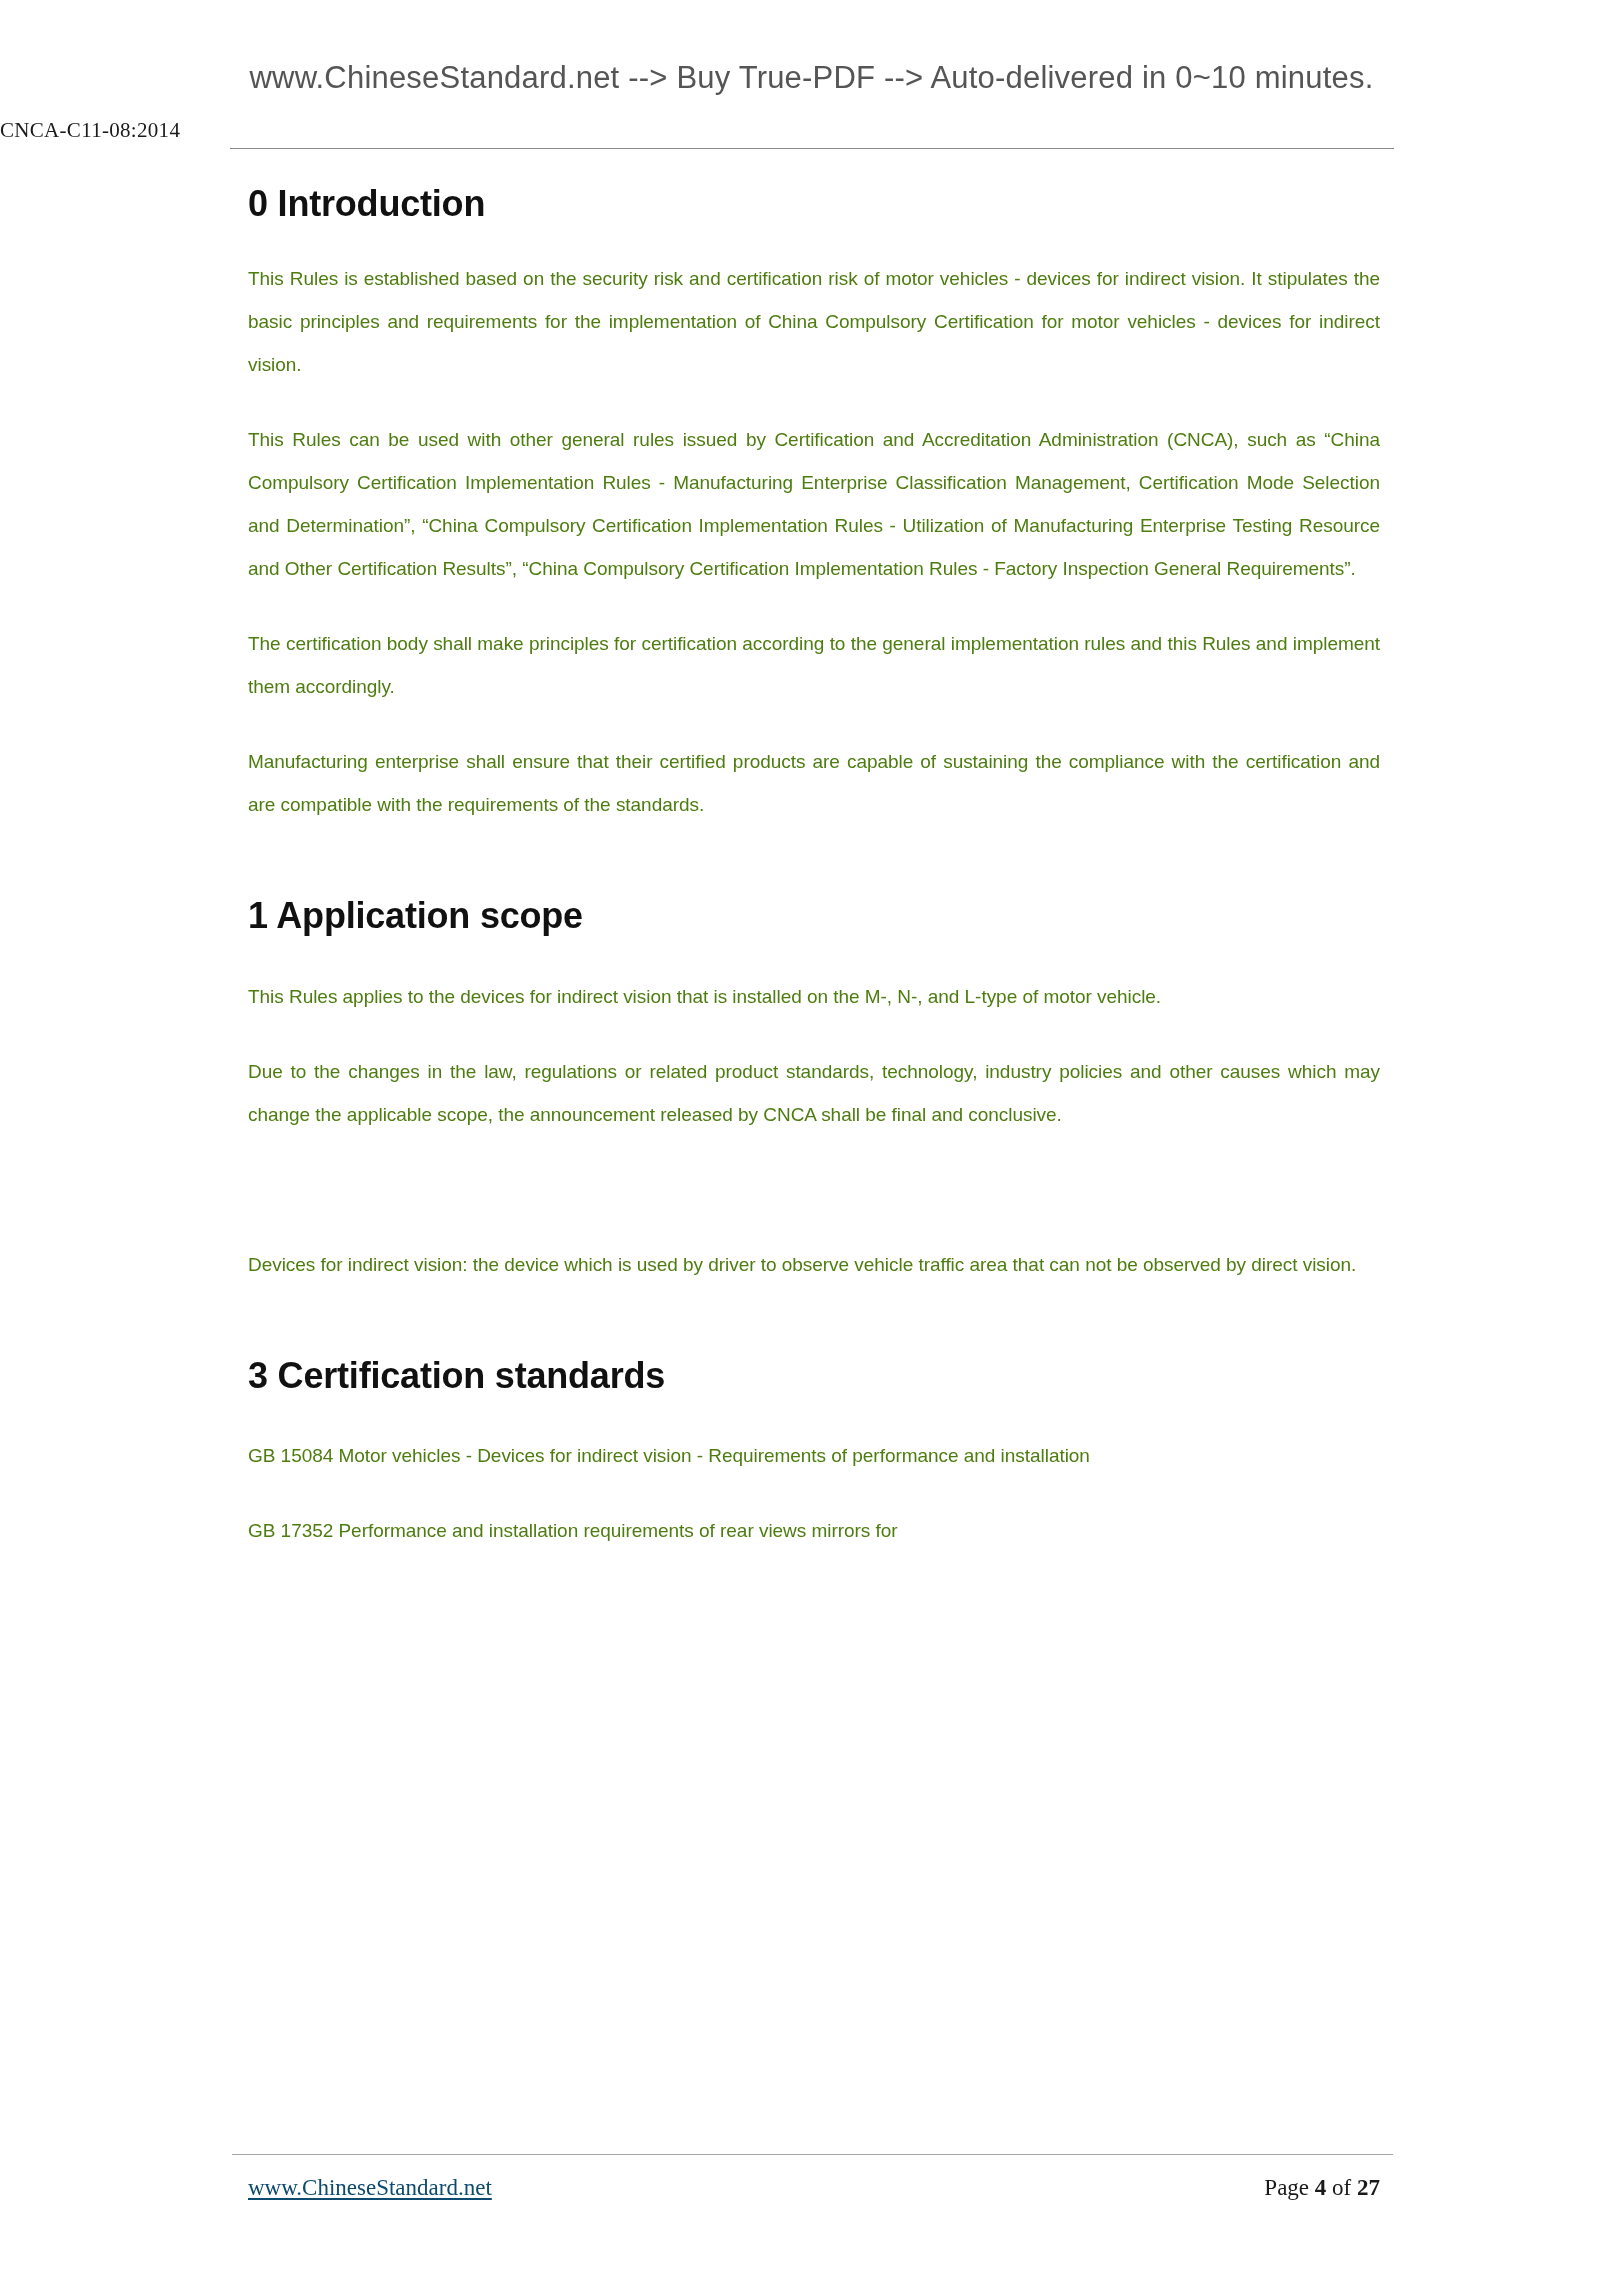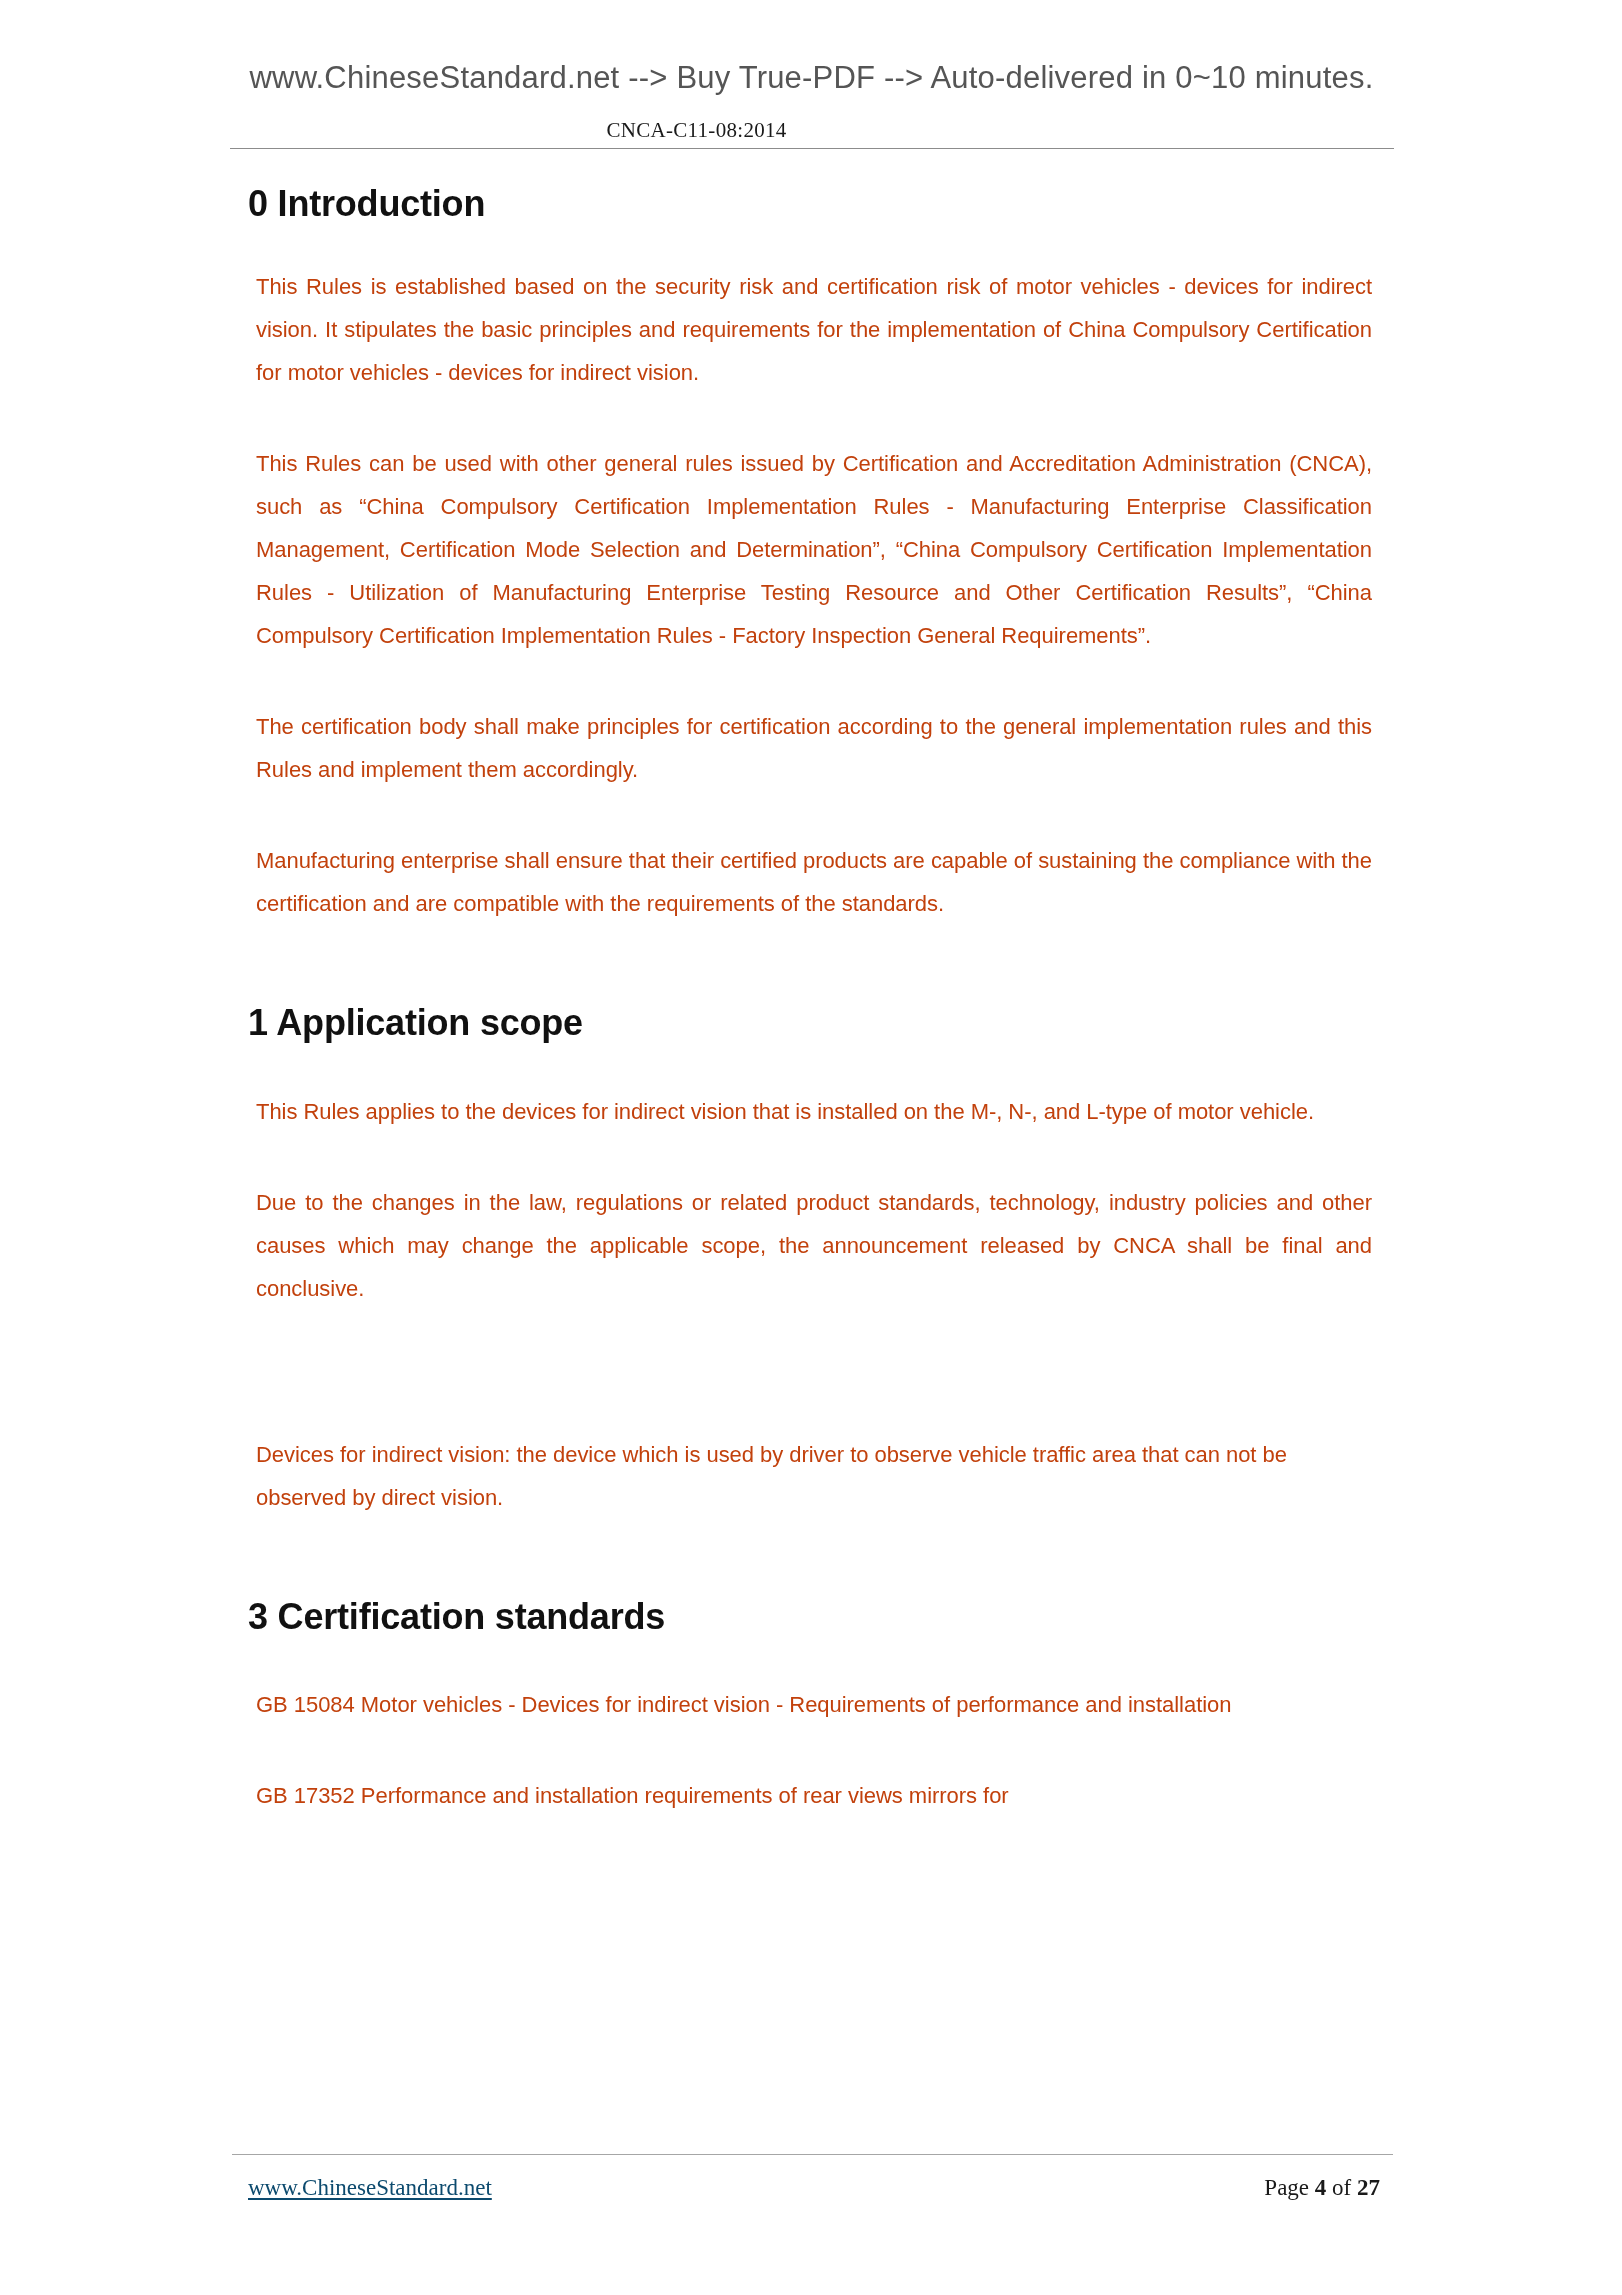--- a/index.html
+++ b/index.html
@@ -29,23 +29,22 @@
     font-size: 31px;
     color: #555555;
     letter-spacing: 0.2px;
     white-space: nowrap;
   }
 
   
   .running-header {
     position: absolute;
     top: 118px;
-    left: 8px;
+    left: 0;
     width: 1377px;
-    text-align: center;
     font-family: "Liberation Serif", serif;
     font-size: 21px;
     color: #1a1a1a;
     letter-spacing: 0.3px;
   }
 
   .header-rule {
     position: absolute;
     top: 148px;
     left: 230px;
@@ -68,24 +67,24 @@
     font-size: 36px;
     color: #111111;
     margin: 0;
     padding: 0;
     letter-spacing: -0.2px;
     line-height: 1.15;
   }
 
   p.body-text {
     font-family: "Liberation Sans", sans-serif;
-    font-size: 22px;
+    font-size: 19px;
     line-height: 43px;
-    color: #c2410c;
-    margin: 8px;
+    color: #4d7c0f;
+    margin: 0;
     padding: 0;
     text-align: justify;
     text-justify: inter-word;
     letter-spacing: -0.04px;
   }
 
   p.body-text.no-justify {
     text-align: left;
   }
 

